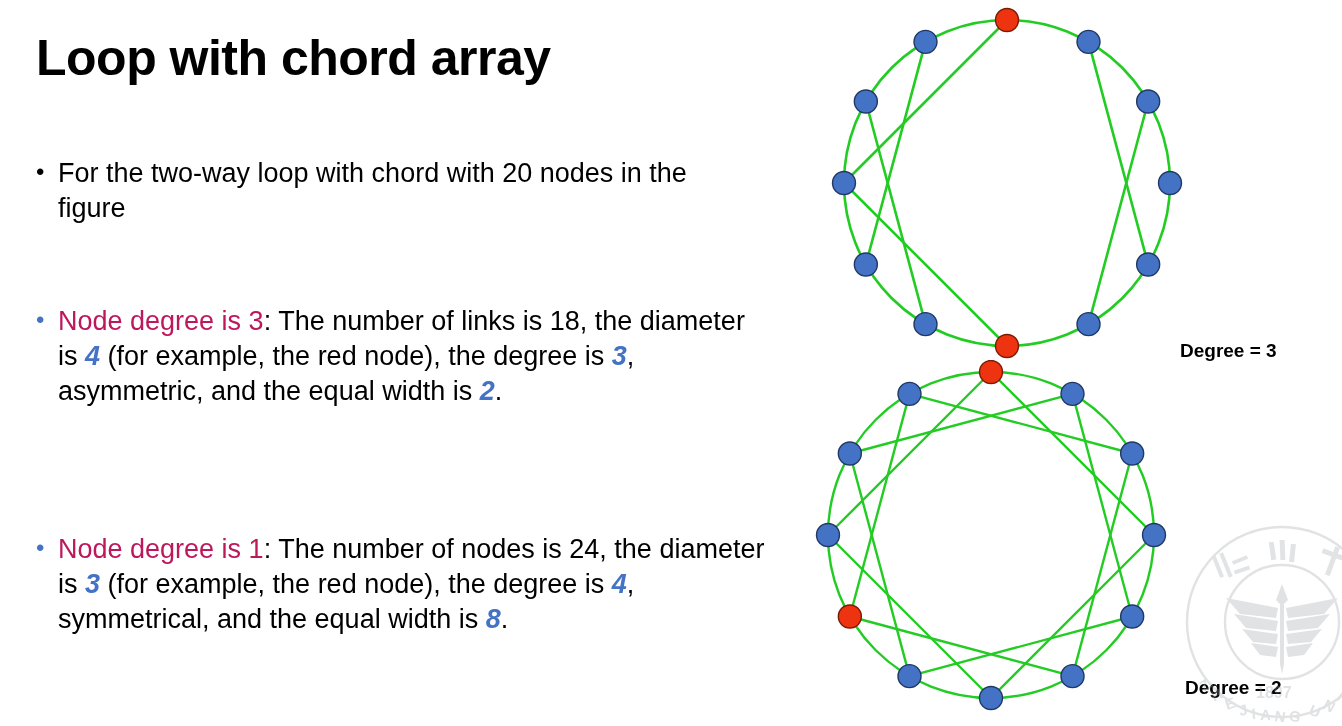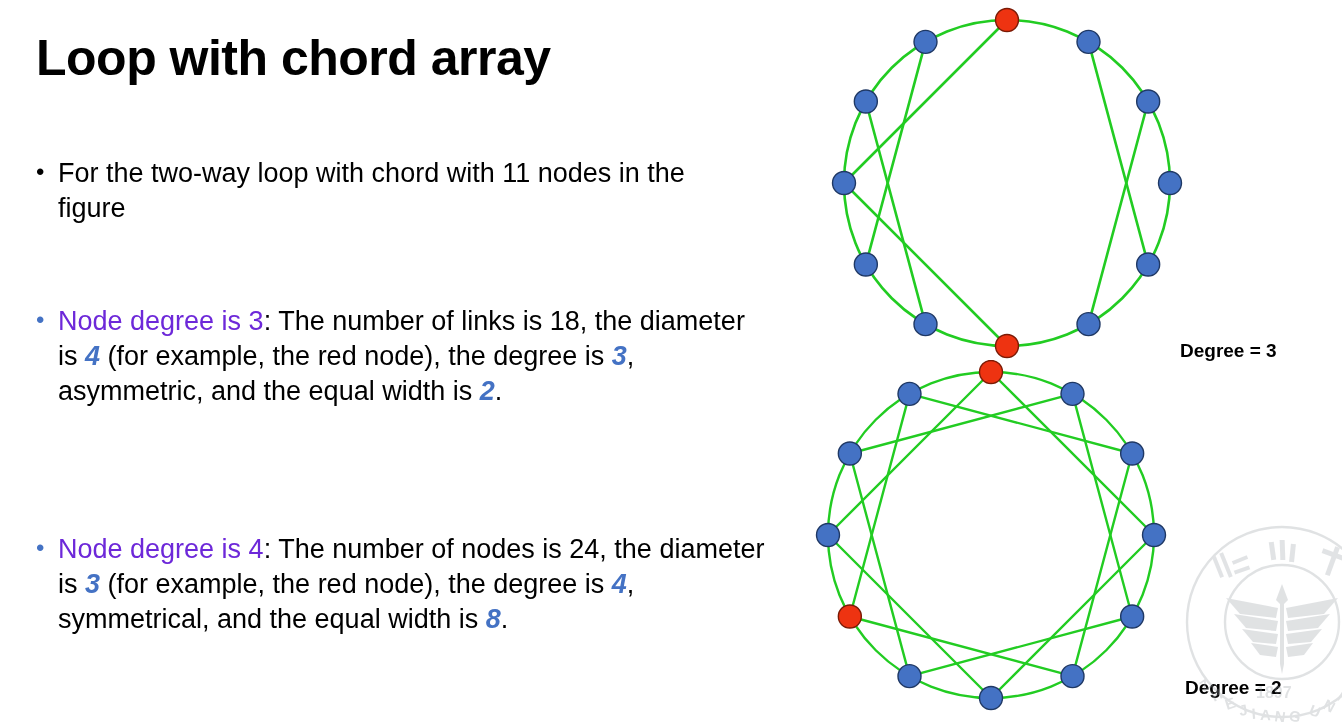--- a/index.html
+++ b/index.html
@@ -58,21 +58,21 @@
 
   #bullet-intro      { left: 36px; top: 156px; width: 680px; }
   #bullet-intro .bullet-marker { color: #000000; }
 
   #bullet-degree3    { left: 36px; top: 304px; width: 730px; }
   #bullet-degree3 .bullet-marker { color: #4472C4; }
 
   #bullet-degree4    { left: 36px; top: 532px; width: 745px; }
   #bullet-degree4 .bullet-marker { color: #4472C4; }
 
-  .accent { color: #6d28d9; }
+  .accent { color: #be185d; }
   .accent-bi { color: #4472C4; font-weight: bold; font-style: italic; }
 
   
   #figures {
     position: absolute;
     left: 800px;
     top: 0;
     width: 542px;
     height: 726px;
   }
@@ -107,31 +107,31 @@
 </style>
 </head>
 <body>
 
 <div id="slide-text">
 
   <div id="slide-title">Loop with chord array</div>
 
   <div class="bullet" id="bullet-intro">
     <span class="bullet-marker">•</span>
-    <span class="bullet-body">For the two-way loop with chord with 11 nodes in the figure</span>
+    <span class="bullet-body">For the two-way loop with chord with 20 nodes in the figure</span>
   </div>
 
   <div class="bullet" id="bullet-degree3">
     <span class="bullet-marker">•</span>
     <span class="bullet-body"><span class="accent">Node degree is 3</span><span>: </span><span>The number of links is 18, the diameter is </span><span class="accent-bi">4</span><span> (for example, the red node), the degree is </span><span class="accent-bi">3</span><span>, asymmetric, and the equal width is </span><span class="accent-bi">2</span><span>.</span></span>
   </div>
 
   <div class="bullet" id="bullet-degree4">
     <span class="bullet-marker">•</span>
-    <span class="bullet-body"><span class="accent">Node degree is 4</span><span>: </span><span>The number of nodes is 24, the diameter is </span><span class="accent-bi">3</span><span> (for example, the red node), the degree is </span><span class="accent-bi">4</span><span>, symmetrical, and the equal width is </span><span class="accent-bi">8</span><span>.</span></span>
+    <span class="bullet-body"><span class="accent">Node degree is 1</span><span>: </span><span>The number of nodes is 24, the diameter is </span><span class="accent-bi">3</span><span> (for example, the red node), the degree is </span><span class="accent-bi">4</span><span>, symmetrical, and the equal width is </span><span class="accent-bi">8</span><span>.</span></span>
   </div>
 
 </div>
 
 <div id="figures">
 
   <svg id="graph-degree3-svg" class="graph-svg" width="366" height="366" viewBox="0 0 366 366">
       <circle cx="183" cy="179" r="163" fill="none" stroke="#22CC22" stroke-width="2.6"></circle>
       <line x1="183" y1="16" x2="20" y2="179.00000000000003" stroke="#22CC22" stroke-width="2.6" stroke-linecap="round"></line>
       <line x1="264.5" y1="37.83785918313649" x2="324.1621408168635" y2="260.5" stroke="#22CC22" stroke-width="2.6" stroke-linecap="round"></line>

